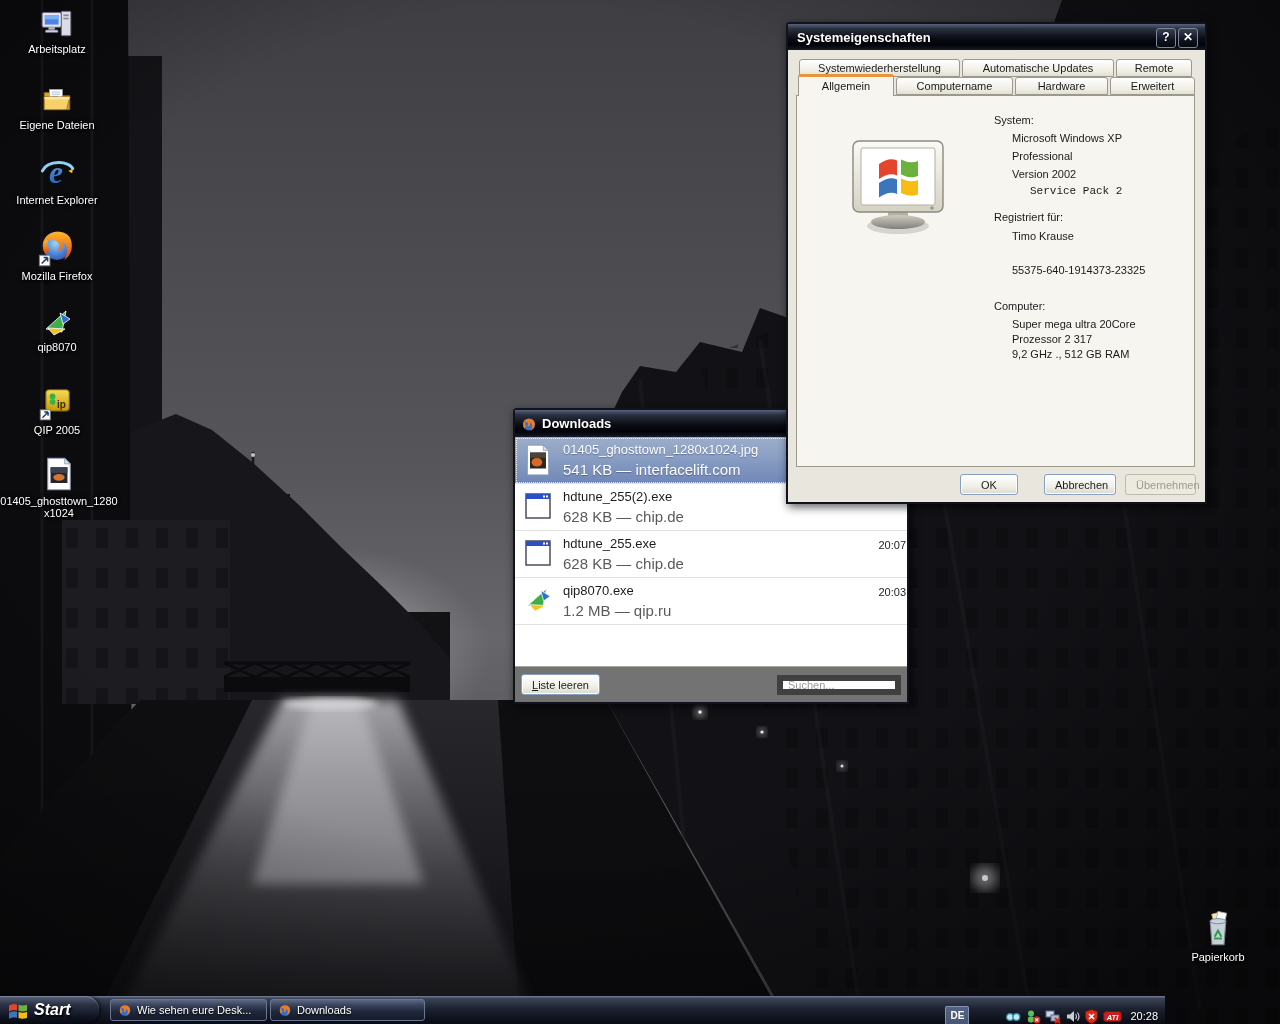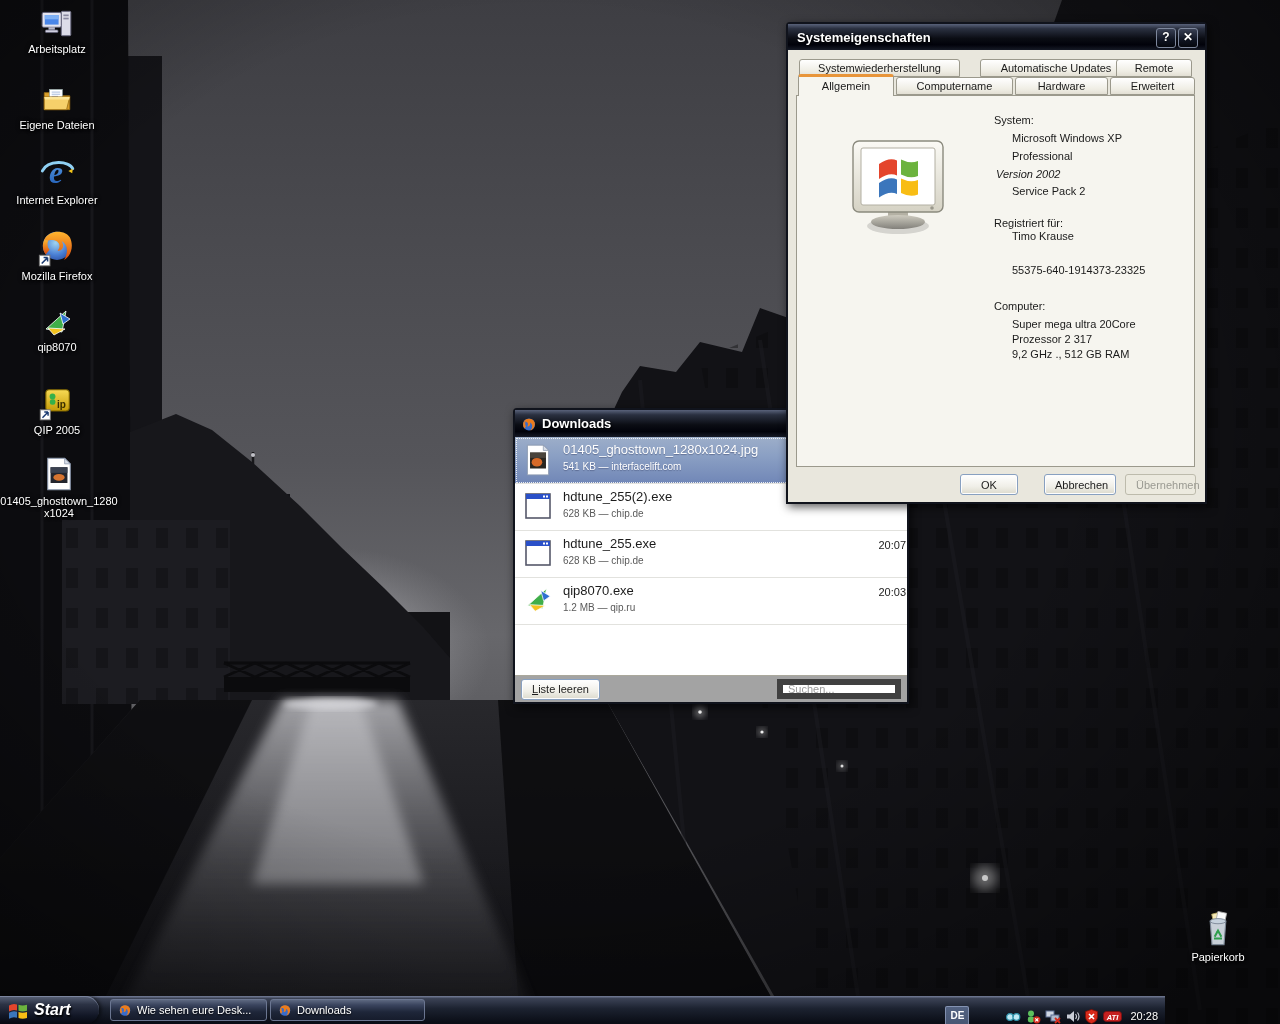--- a/index.html
+++ b/index.html
@@ -21,26 +21,26 @@
   .capbtn{position:absolute;top:4px;width:18px;height:18px;border:1px solid #7d879c;border-radius:3px;
      background:linear-gradient(180deg,#3a4154,#101523 60%,#05070d);color:#fff;font-size:12px;
      font-weight:bold;text-align:center;line-height:17px;text-shadow:0 0 2px #000;}
   
   #dlwin{left:513px;top:408px;width:392px;height:292px;background:#fff;}
   #dlwin .dark-title{height:27px;}
   .dl-list{position:absolute;left:0;top:27px;right:0;height:236px;background:#fff;overflow:hidden;}
   .dl-row{position:relative;height:46px;border-bottom:1px solid #e2e2de;}
   .dl-row .ic{position:absolute;left:8px;top:6px;}
   .dl-name{position:absolute;left:48px;top:5px;font-size:13px;color:#1c1c1c;white-space:nowrap;}
-  .dl-meta{position:absolute;left:48px;top:24px;font-size:10px;color:#5a5a5a;white-space:nowrap;}
+  .dl-meta{position:absolute;left:48px;top:24px;font-size:15px;color:#5a5a5a;white-space:nowrap;}
   .dl-time{position:absolute;right:1px;top:8px;font-size:11px;color:#1c1c1c;}
   .dl-row.sel{background:linear-gradient(180deg,#9daec9 0%,#8ba0c4 40%,#7187b7 100%);
      outline:1px dotted rgba(255,255,255,.85);outline-offset:-2px;}
   .dl-row.sel .dl-name,.dl-row.sel .dl-meta,.dl-row.sel .dl-time{color:#fff;text-shadow:0 1px 1px rgba(0,0,40,.3);}
-  .dl-foot{position:absolute;left:0;bottom:0;right:0;height:27px;background:#a3a3a3;
+  .dl-foot{position:absolute;left:0;bottom:0;right:0;height:36px;background:#737373;
      border-top:1px solid #aaa89c;display:flex;align-items:center;justify-content:space-between;padding:12px 6px;box-sizing:border-box;}
   .xpbtn{font-family:"Liberation Sans",sans-serif;font-size:11px;color:#1c1c1c;height:21px;
      background:linear-gradient(180deg,#fff,#f0efe8 60%,#dcdacd);border:1px solid #88a0c0;
      border-radius:3px;padding:0 10px;box-shadow:inset 0 0 0 1px #fdfdfd;}
   .xpbtn.disabled{color:#9a9a92;border-color:#bdbbac;background:#eceadf;box-shadow:none;}
   .search{width:124px;height:20px;border:6px solid #404040;font-size:11px;padding:0 5px;
      box-sizing:border-box;color:#444;}
   .search::placeholder{color:#9b9b9b;}
   
   #spwin{left:786px;top:22px;width:417px;height:478px;background:#e9e7dd;border:2px solid #10131c;}
@@ -350,21 +350,21 @@
   </div>
 
   <div id="spwin" class="winbox" style="z-index:20;">
     <div class="dark-title">
       <span style="margin-left:9px;">Systemeigenschaften</span>
     </div>
     <div class="capbtn" style="right:29px;">?</div>
     <div class="capbtn" style="right:7px;">✕</div>
 
     <div class="tab" style="left:11px;top:35px;width:161px;">Systemwiederherstellung</div>
-    <div class="tab" style="left:174px;top:35px;width:152px;margin-left:18px;">Automatische Updates</div>
+    <div class="tab" style="left:174px;top:35px;width:152px;">Automatische Updates</div>
     <div class="tab" style="left:328px;top:35px;width:76px;">Remote</div>
 
     <div class="tab active" style="left:10px;top:50px;width:96px;">Allgemein</div>
     <div class="tab" style="left:108px;top:53px;width:117px;">Computername</div>
     <div class="tab" style="left:227px;top:53px;width:93px;">Hardware</div>
     <div class="tab" style="left:322px;top:53px;width:85px;">Erweitert</div>
 
     <div class="tabpage"></div>
 
     <svg width="104" height="100" viewBox="0 0 104 100" style="position:absolute;left:58px;top:114px;z-index:4;">
@@ -386,24 +386,24 @@
       <circle cx="86" cy="70" r="1.8" fill="#9a988c"></circle>
       <path d="M33,26 q10,-7 18,-3.5 l0,15 q-8,-3.5 -18,3.5 z" fill="#e4452c"></path>
       <path d="M55,21.5 q9,4.5 17,1.5 l0,15 q-8,3 -17,-1.5 z" fill="#6cb33e"></path>
       <path d="M33,45 q10,-7 18,-3.5 l0,14.5 q-8,-3.5 -18,3.5 z" fill="#3b76bc"></path>
       <path d="M55,40.5 q9,4.5 17,1.5 l0,14.5 q-8,3 -17,-1.5 z" fill="#f8bd14"></path>
     </svg>
 
     <div class="sp-label" style="left:206px;top:90px;">System:</div>
     <div class="sp-label" style="left:224px;top:108px;">Microsoft Windows XP</div>
     <div class="sp-label" style="left:224px;top:126px;">Professional</div>
-    <div class="sp-label" style="left:208px;top:144px;font-style:italic;">Version 2002</div>
-    <div class="sp-label" style="left:224px;top:161px;">Service Pack 2</div>
-
-    <div class="sp-label" style="left:206px;top:187px;margin-top:6px;">Registriert für:</div>
+    <div class="sp-label" style="left:224px;top:144px;">Version 2002</div>
+    <div class="sp-label" style="left:242px;top:161px;font-family:Liberation Mono, monospace;">Service Pack 2</div>
+
+    <div class="sp-label" style="left:206px;top:187px;">Registriert für:</div>
     <div class="sp-label" style="left:224px;top:206px;">Timo Krause</div>
     <div class="sp-label" style="left:224px;top:240px;">55375-640-1914373-23325</div>
 
     <div class="sp-label" style="left:206px;top:276px;">Computer:</div>
     <div class="sp-label" style="left:224px;top:294px;">Super mega ultra 20Core</div>
     <div class="sp-label" style="left:224px;top:309px;">Prozessor 2 317</div>
     <div class="sp-label" style="left:224px;top:324px;">9,2 GHz ., 512 GB RAM</div>
 
     <button class="xpbtn sp-btn" style="left:172px;top:450px;">OK</button>
     <button class="xpbtn sp-btn" style="left:256px;top:450px;width:72px;">Abbrechen</button>

